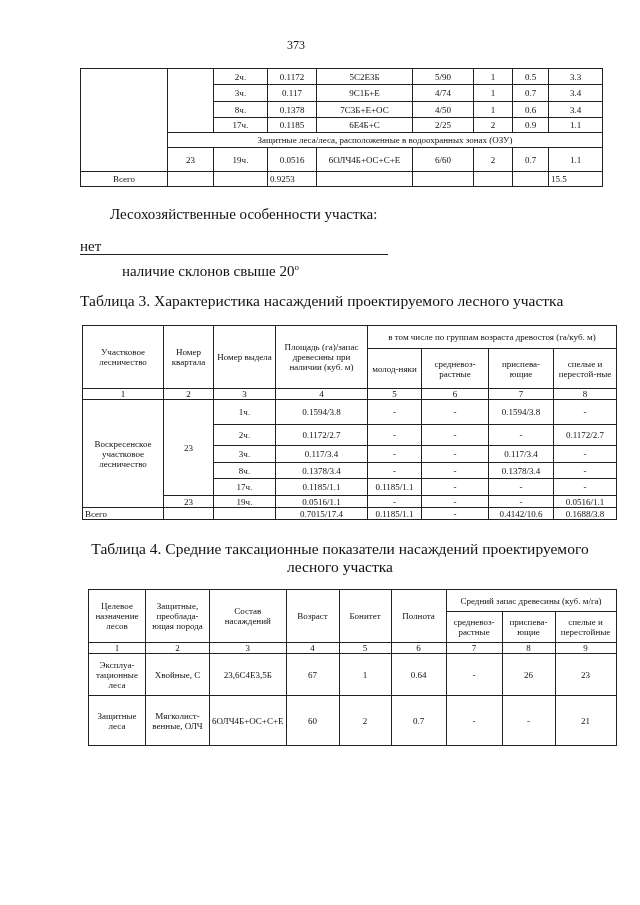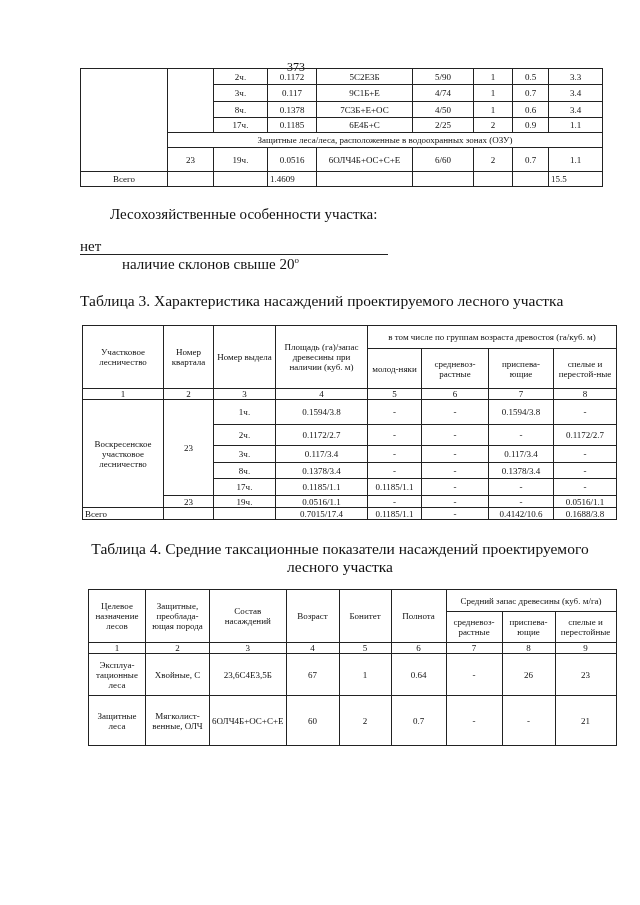--- a/index.html
+++ b/index.html
@@ -1,19 +1,19 @@
 <!DOCTYPE html>
 <html><head>
 <meta charset="utf-8">
 <style>
   html, body { margin:0; padding:0; background:#fff; }
   body { width:640px; height:905px; position:relative; overflow:hidden;
          font-family:"Liberation Serif", "DejaVu Serif", serif; color:#111; }
   .abs { position:absolute; }
-  .pgnum { left:0; width:592px; top:38px; text-align:center; font-size:12px;margin-top:22px; }
+  .pgnum { left:0; width:592px; top:38px; text-align:center; font-size:12px; }
   table { position:absolute; border-collapse:collapse; table-layout:fixed;
           font-family:"Liberation Serif", serif; color:#111; }
   td { border:1px solid #222; padding:0 2px; text-align:center; vertical-align:middle;
        font-size:9px; line-height:10px; overflow:hidden; }
   td.l { text-align:left; }
   .t1 { left:80px; top:68px; }
   .t1 td { height:14px; }
   .t3 { left:82px; top:325px; }
   .t4 { left:88px; top:589px; }
   .txt { font-size:15px; line-height:17px; white-space:nowrap; }
@@ -87,34 +87,34 @@
     <td>6ОЛЧ4Б+ОС+С+Е</td>
     <td>6/60</td>
     <td>2</td>
     <td>0.7</td>
     <td>1.1</td>
   </tr>
   <tr style="height:14px">
     <td>Всего</td>
     <td></td>
     <td></td>
-    <td class="l">1.4609</td>
+    <td class="l">0.9253</td>
     <td></td>
     <td></td>
     <td></td>
     <td></td>
     <td class="l">15.5</td>
   </tr>
 </tbody>
   </table>
 
 <div class="abs txt" style="left:110px; top:206px;">Лесохозяйственные особенности участка:</div>
 <div class="abs txt" style="left:80px; top:238px;">нет</div>
 <div class="abs uline"></div>
-<div class="abs txt" style="left:122px; top:252px;"><span>наличие склонов свыше 20</span><sup>о</sup></div>
+<div class="abs txt" style="left:122px; top:259px;"><span>наличие склонов свыше 20</span><sup>о</sup></div>
 
 <div class="abs cap" style="left:80px; top:292px; white-space:nowrap;">Таблица 3. Характеристика насаждений проектируемого лесного участка</div>
 
 <table class="t3">
   <colgroup>
     <col style="width:81px">
       <col style="width:50px">
       <col style="width:62px">
       <col style="width:92px">
     <col style="width:54px">

